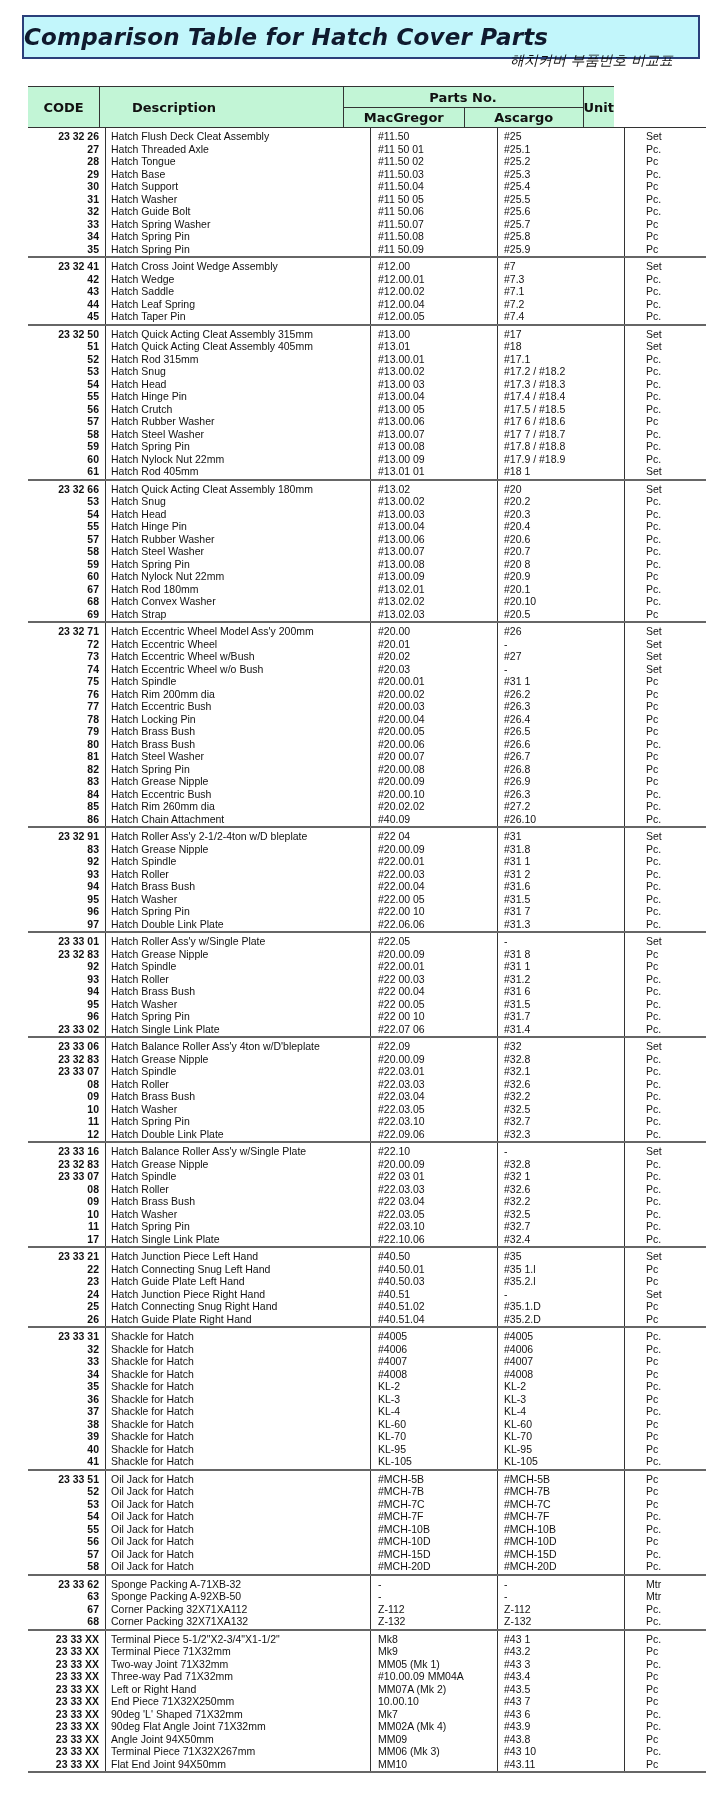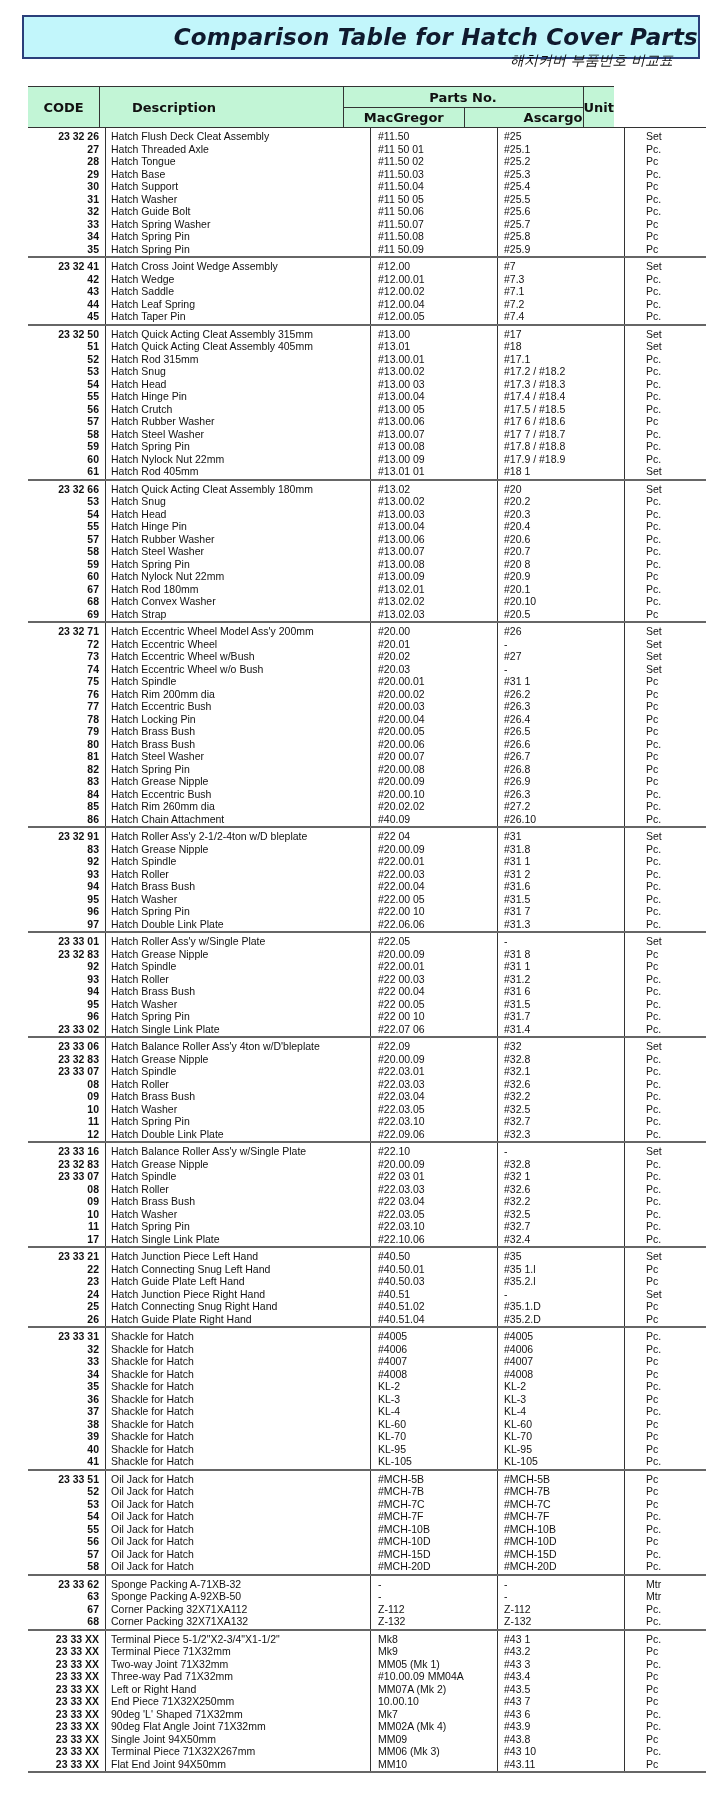--- a/index.html
+++ b/index.html
@@ -1,34 +1,34 @@
 <!DOCTYPE html>
 <html><head>
 <meta charset="utf-8">
 <style>
   html, body { margin: 0; padding: 0; background: #ffffff; }
   body { width: 718px; height: 1800px; position: relative; overflow: hidden;
          font-family: "Liberation Sans", sans-serif; color: #111; }
   .title-box { position: absolute; left: 22px; top: 15px; width: 674px; height: 40px;
                background: #c2f6fb; border: 2px solid #2a3f7a; box-sizing: content-box;
-               display: flex; align-items: center; justify-content: flex-end; }
+               display: flex; align-items: center; justify-content: flex-start; }
   .title-text { font-family: "DejaVu Sans", sans-serif; font-style: italic; font-weight: bold;
                 font-size: 23px; color: #0f1a2e; letter-spacing: 0.2px; }
   .subtitle { position: absolute; right: 45px; top: 52px; font-family: "DejaVu Sans", sans-serif;
               font-style: italic; font-size: 14px; color: #111; }
   table.hdr { position: absolute; left: 28px; top: 86px; width: 586px; border-collapse: collapse;
               background: #c2f5d6; font-family: "DejaVu Sans", sans-serif; }
   table.hdr td { border: 1px solid #333; text-align: center; font-weight: bold; font-size: 13px;
                  color: #111; padding: 0; }
   table.hdr tr.r1 td { height: 20px; }
   table.hdr tr.r2 td { height: 19px; }
   table.hdr td.c-code { width: 76px; border-left: none; }
   table.hdr td.c-desc { width: 264px; text-align: left; padding-left: 32px; box-sizing: border-box; }
   table.hdr td.c-mac { width: 127px; }
-  table.hdr td.c-asc { width: 127px; text-align: right; }
+  table.hdr td.c-asc { width: 127px; }
   table.hdr td.c-unit { border-right: none; }
   #body { position: absolute; left: 28px; top: 127px; width: 678px; }
   .group { position: relative; border-top: 2px solid #666; padding: 2px 0 1px 0; }
   .group.first { border-top: 1px solid #333; }
   .group::before { content: ""; position: absolute; left: 77px; top: 0; bottom: 0; border-left: 1px solid #333; }
   .group::after { content: ""; position: absolute; left: 342px; top: 0; bottom: 0; border-left: 1px solid #333; }
   .vline-asc { position: absolute; left: 469px; top: 0; bottom: 0; border-left: 1px solid #333; }
   .vline-unit { position: absolute; left: 596px; top: 0; bottom: 0; border-left: 1px solid #333; }
   .row { position: relative; height: 12.5px; font-size: 10.5px; line-height: 12.5px; white-space: nowrap; }
   .row span { position: absolute; top: 0; }
@@ -974,21 +974,21 @@
       </div>
       <div class="row">
         <span class="code">23 33 XX</span>
         <span class="desc">90deg Flat Angle Joint 71X32mm</span>
         <span class="mac">MM02A (Mk 4)</span>
         <span class="asc">#43.9</span>
         <span class="unit">Pc.</span>
       </div>
       <div class="row">
         <span class="code">23 33 XX</span>
-        <span class="desc">Single Joint 94X50mm</span>
+        <span class="desc">Angle Joint 94X50mm</span>
         <span class="mac">MM09</span>
         <span class="asc">#43.8</span>
         <span class="unit">Pc</span>
       </div>
       <div class="row">
         <span class="code">23 33 XX</span>
         <span class="desc">Terminal Piece 71X32X267mm</span>
         <span class="mac">MM06 (Mk 3)</span>
         <span class="asc">#43 10</span>
         <span class="unit">Pc.</span>

